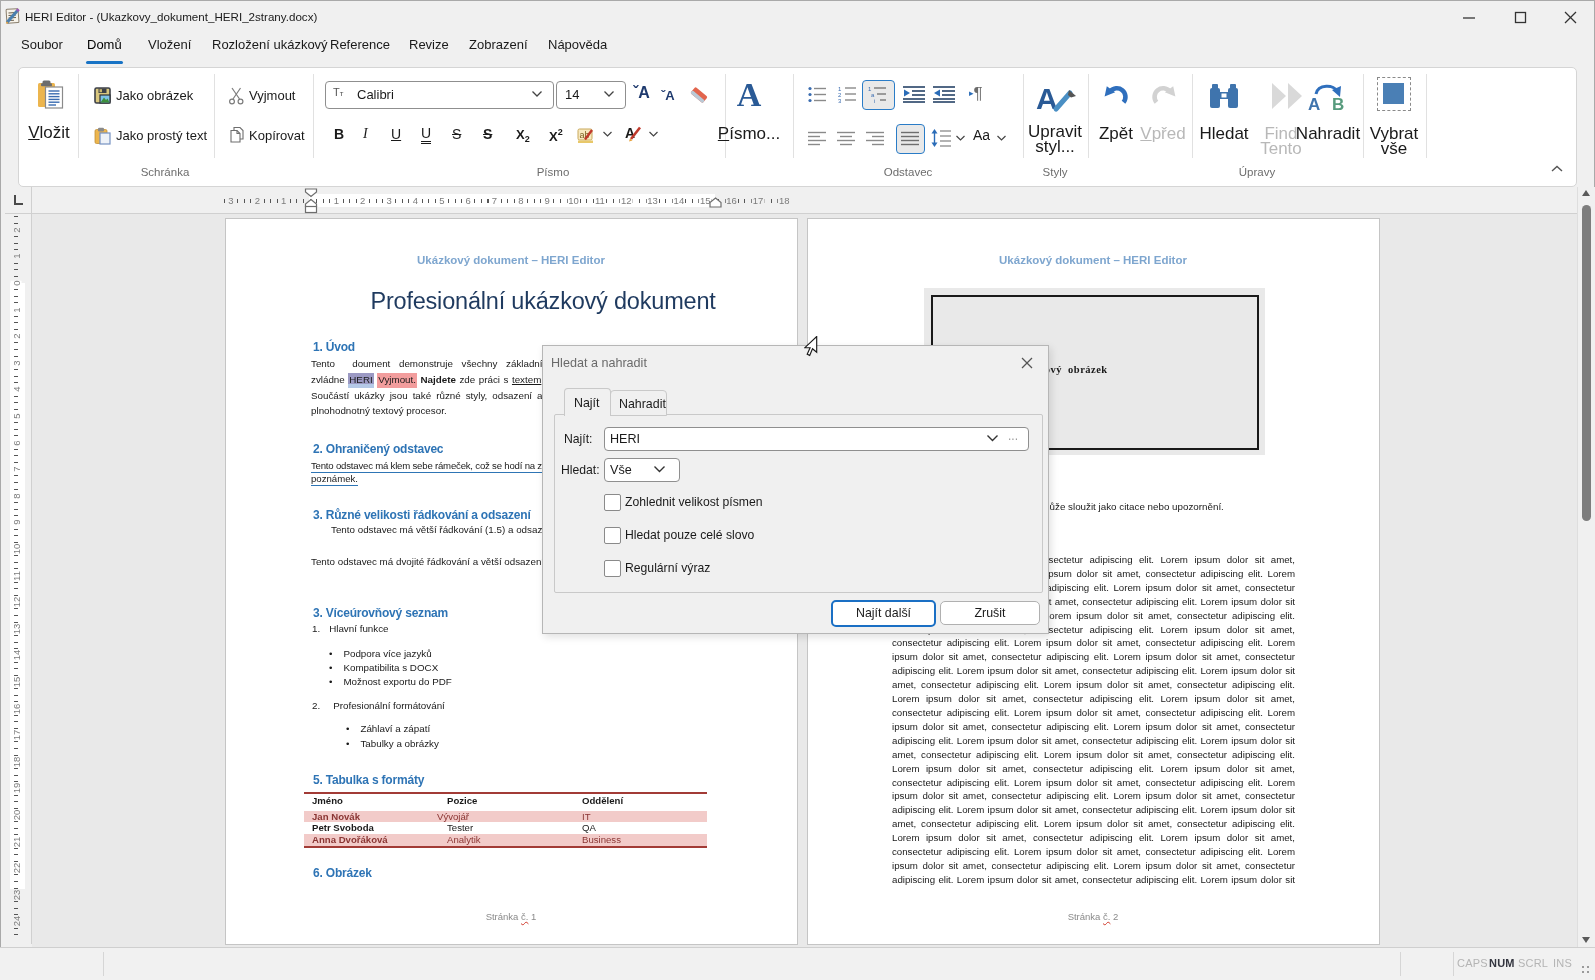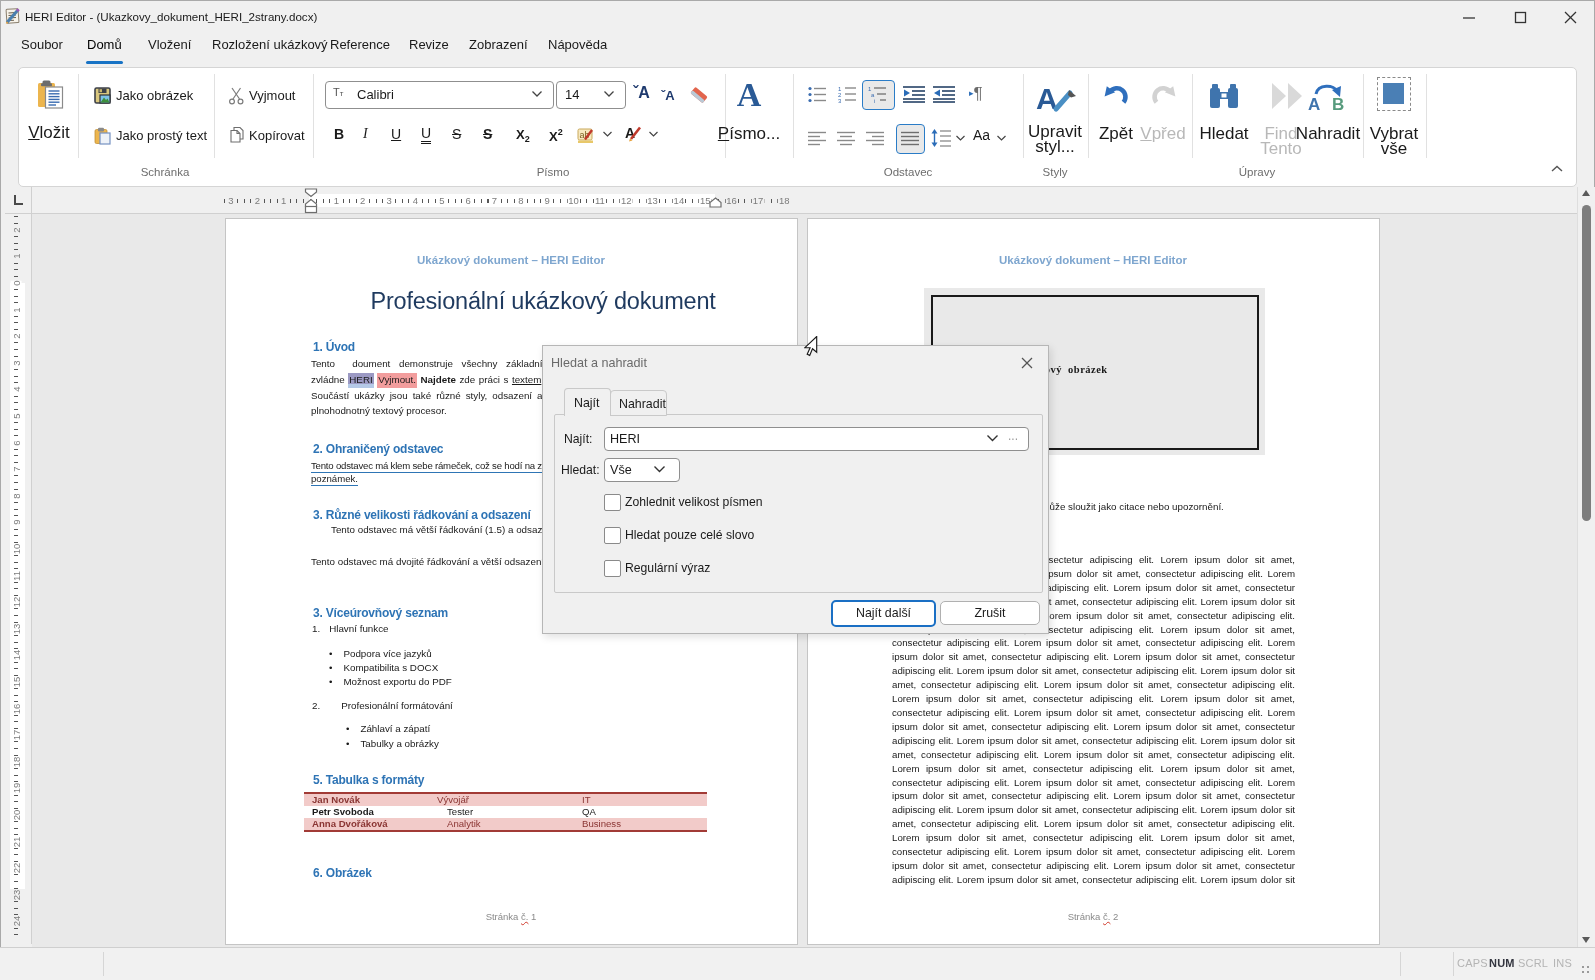--- a/index.html
+++ b/index.html
@@ -435,25 +435,30 @@
 <div class="small" style="left:311px;top:460px;letter-spacing:-0.2px;"><span style="border-bottom:1.5px solid #2e75b5;padding-bottom:1px;">Tento odstavec má klem sebe rámeček, což se hodí na zvýraznění</span></div>
 <div class="small" style="left:311px;top:473px;"><span style="border-bottom:1.5px solid #2e75b5;padding-bottom:1px;">poznámek.</span></div>
 <div class="h2d" style="left:313px;top:508px;">3. Různé velikosti řádkování a odsazení</div>
 <div class="body1" style="left:331px;top:524px;">Tento odstavec má větší řádkování (1.5) a odsazení prvního řádku.</div>
 <div class="body1" style="left:311px;top:556px;">Tento odstavec má dvojité řádkování a větší odsazení z obou stran.</div>
 <div class="h2d" style="left:313px;top:606px;">3. Víceúrovňový seznam</div>
 <div class="body1" style="left:312px;top:623px;">1.<span style="margin-left:9px;">Hlavní funkce</span></div>
 <div class="body1" style="left:329px;top:648px;">•<span style="margin-left:11px;">Podpora více jazyků</span></div>
 <div class="body1" style="left:329px;top:662px;">•<span style="margin-left:11px;">Kompatibilita s DOCX</span></div>
 <div class="body1" style="left:329px;top:676px;">•<span style="margin-left:11px;">Možnost exportu do PDF</span></div>
-<div class="body1" style="left:312px;top:700px;">2.<span style="margin-left:21px;">Profesionální formátování</span></div>
+<div class="body1" style="left:312px;top:700px;">2.<span style="margin-left:13px;">Profesionální formátování</span></div>
 <div class="body1" style="left:346px;top:723px;">•<span style="margin-left:11px;">Záhlaví a zápatí</span></div>
 <div class="body1" style="left:346px;top:738px;">•<span style="margin-left:11px;">Tabulky a obrázky</span></div>
 <div class="h2d" style="left:313px;top:773px;">5. Tabulka s formáty</div>
 <div class="abs" style="left:304px;top:792px;width:403px;border-top:2px solid #a23b36;border-bottom:2px solid #a23b36;font-size:9.6px;color:#1a1a1a;">
+ <div style="height:15.5px;padding-top:1px;">
+        <span style="position:absolute;left:8px;font-weight:bold;">Jméno</span>
+        <span style="position:absolute;left:143px;font-weight:bold;">Pozice</span>
+        <span style="position:absolute;left:278px;font-weight:bold;">Oddělení</span>
+      </div>
  <div style="height:11.9px;background:#f2cbc9;color:#8a3533;">
         <span style="position:absolute;left:8px;font-weight:bold;">Jan Novák</span>
         <span style="position:absolute;left:133px;">Vývojář</span>
         <span style="position:absolute;left:278px;">IT</span>
       </div>
  <div style="height:11.9px;">
         <span style="position:absolute;left:8px;font-weight:bold;">Petr Svoboda</span>
         <span style="position:absolute;left:143px;">Tester</span>
         <span style="position:absolute;left:278px;">QA</span>
       </div>

